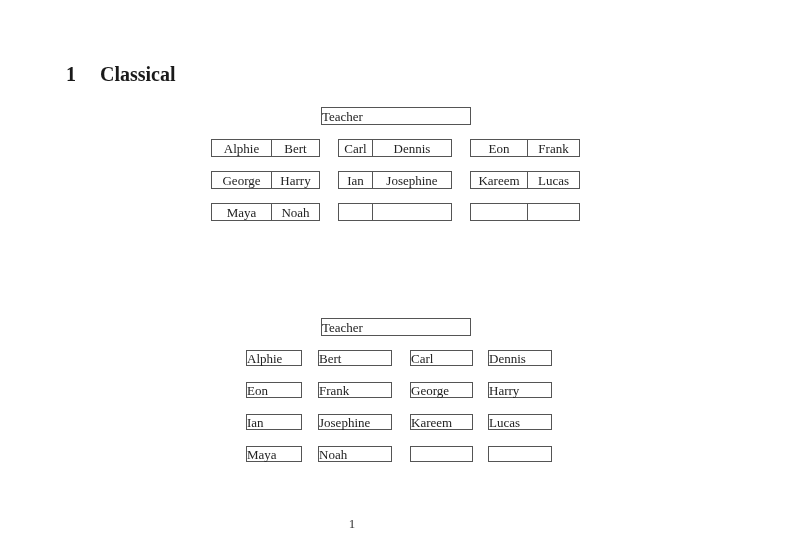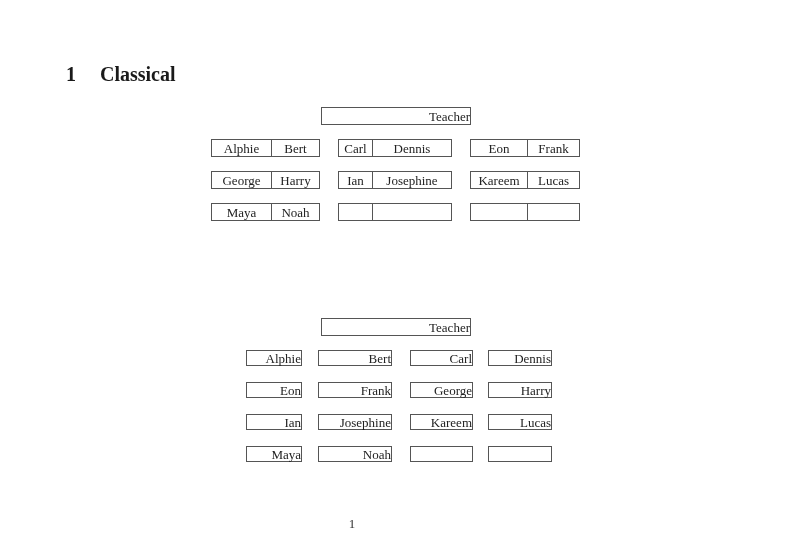--- a/index.html
+++ b/index.html
@@ -24,21 +24,21 @@
   .heading .hnum { display: inline-block; width: 34px; }
   .h1 { top: 64px; }
   .h2 { top: 274px; }
 
   .box {
     position: absolute;
     box-sizing: border-box;
     border: 1px solid #555555;
     display: flex;
     align-items: center;
-    justify-content: flex-end;
+    justify-content: flex-start;
     font-size: 13px;
     line-height: 13px;
     background: #ffffff;
   }
   .teacher { left: 321px; width: 150px; height: 18px; }
   .t1 { top: 107px; }
   .t2 { top: 318px; }
 
   
   .desk {

